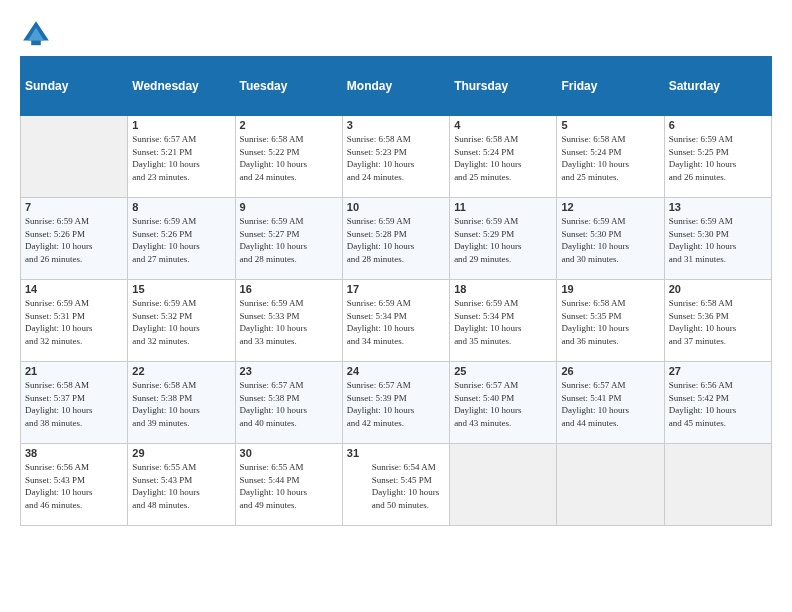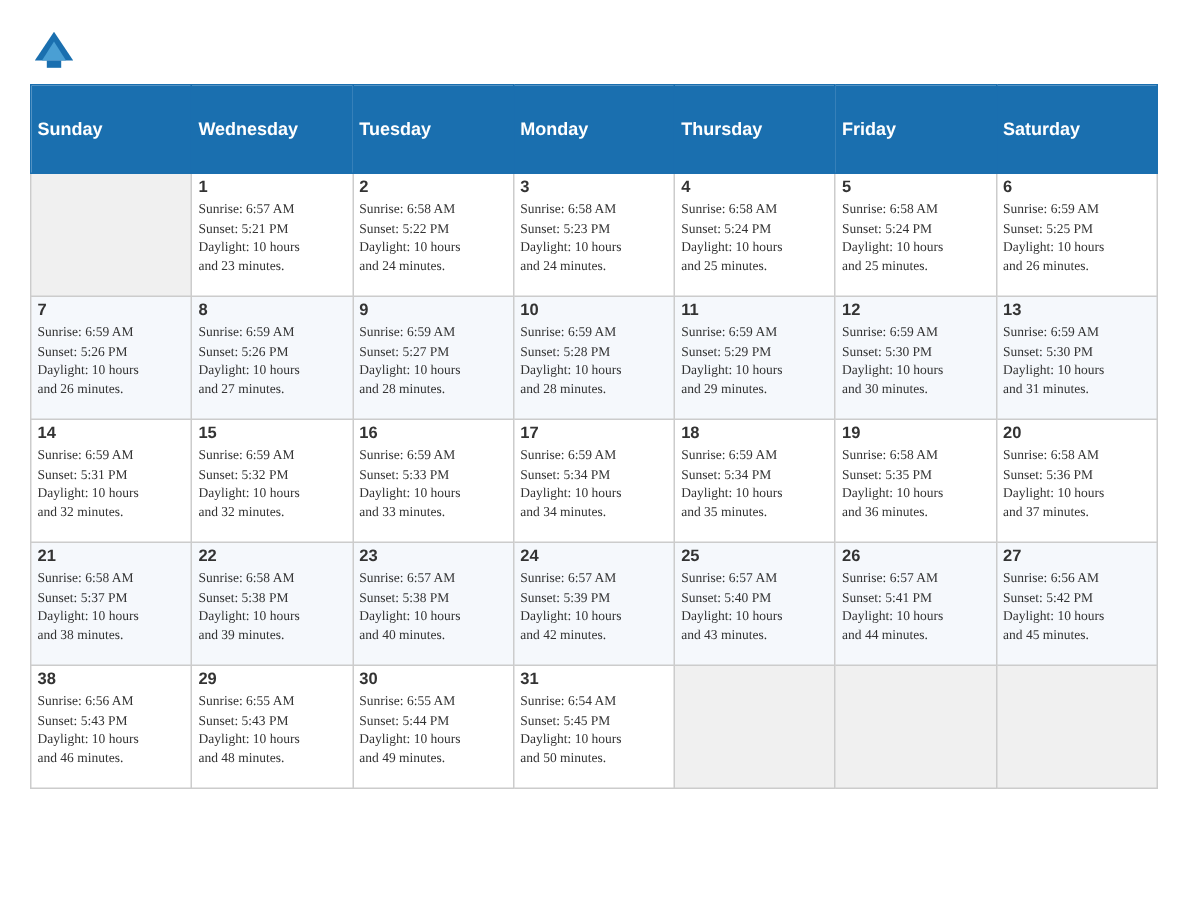--- a/index.html
+++ b/index.html
@@ -346,21 +346,21 @@
           </td>
           <td>
             <span class="day-num">30</span>
             <div class="cell-info" style="white-space: pre-line;">Sunrise: 6:55 AM
 Sunset: 5:44 PM
 Daylight: 10 hours
 and 49 minutes.</div>
           </td>
           <td>
             <span class="day-num">31</span>
-            <div class="cell-info" style="white-space: pre-line;">Sunrise: 6:54 AM
+            <div class="cell-info" style="white-space: pre-line; margin-left: 25px;">Sunrise: 6:54 AM
 Sunset: 5:45 PM
 Daylight: 10 hours
 and 50 minutes.</div>
           </td>
           <td class="empty-cell"></td>
           <td class="empty-cell"></td>
           <td class="empty-cell"></td>
         </tr>
       </tbody>
   </table>

